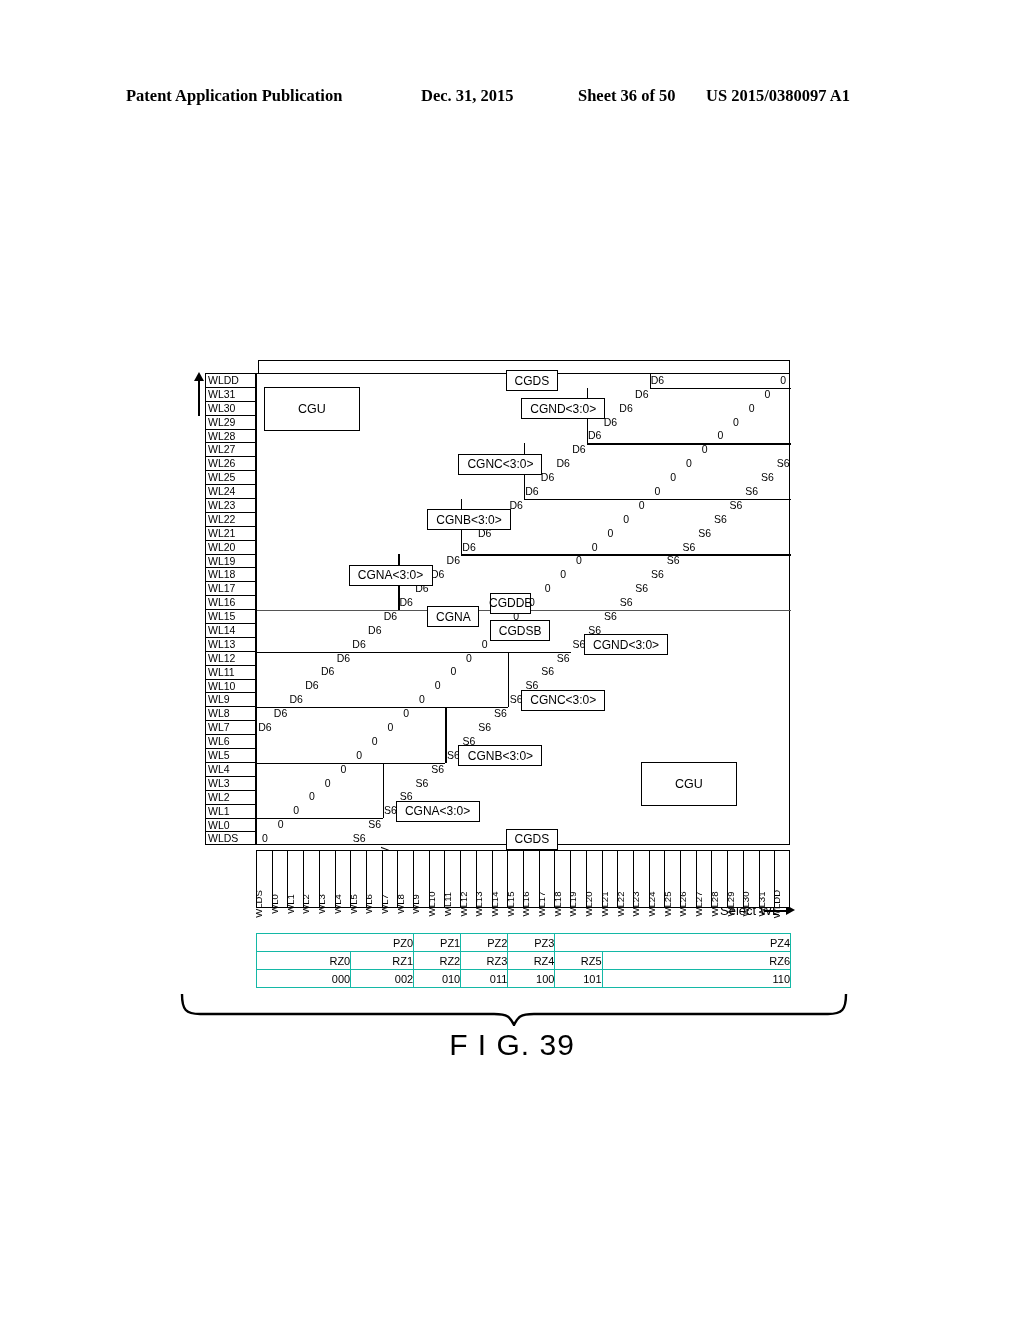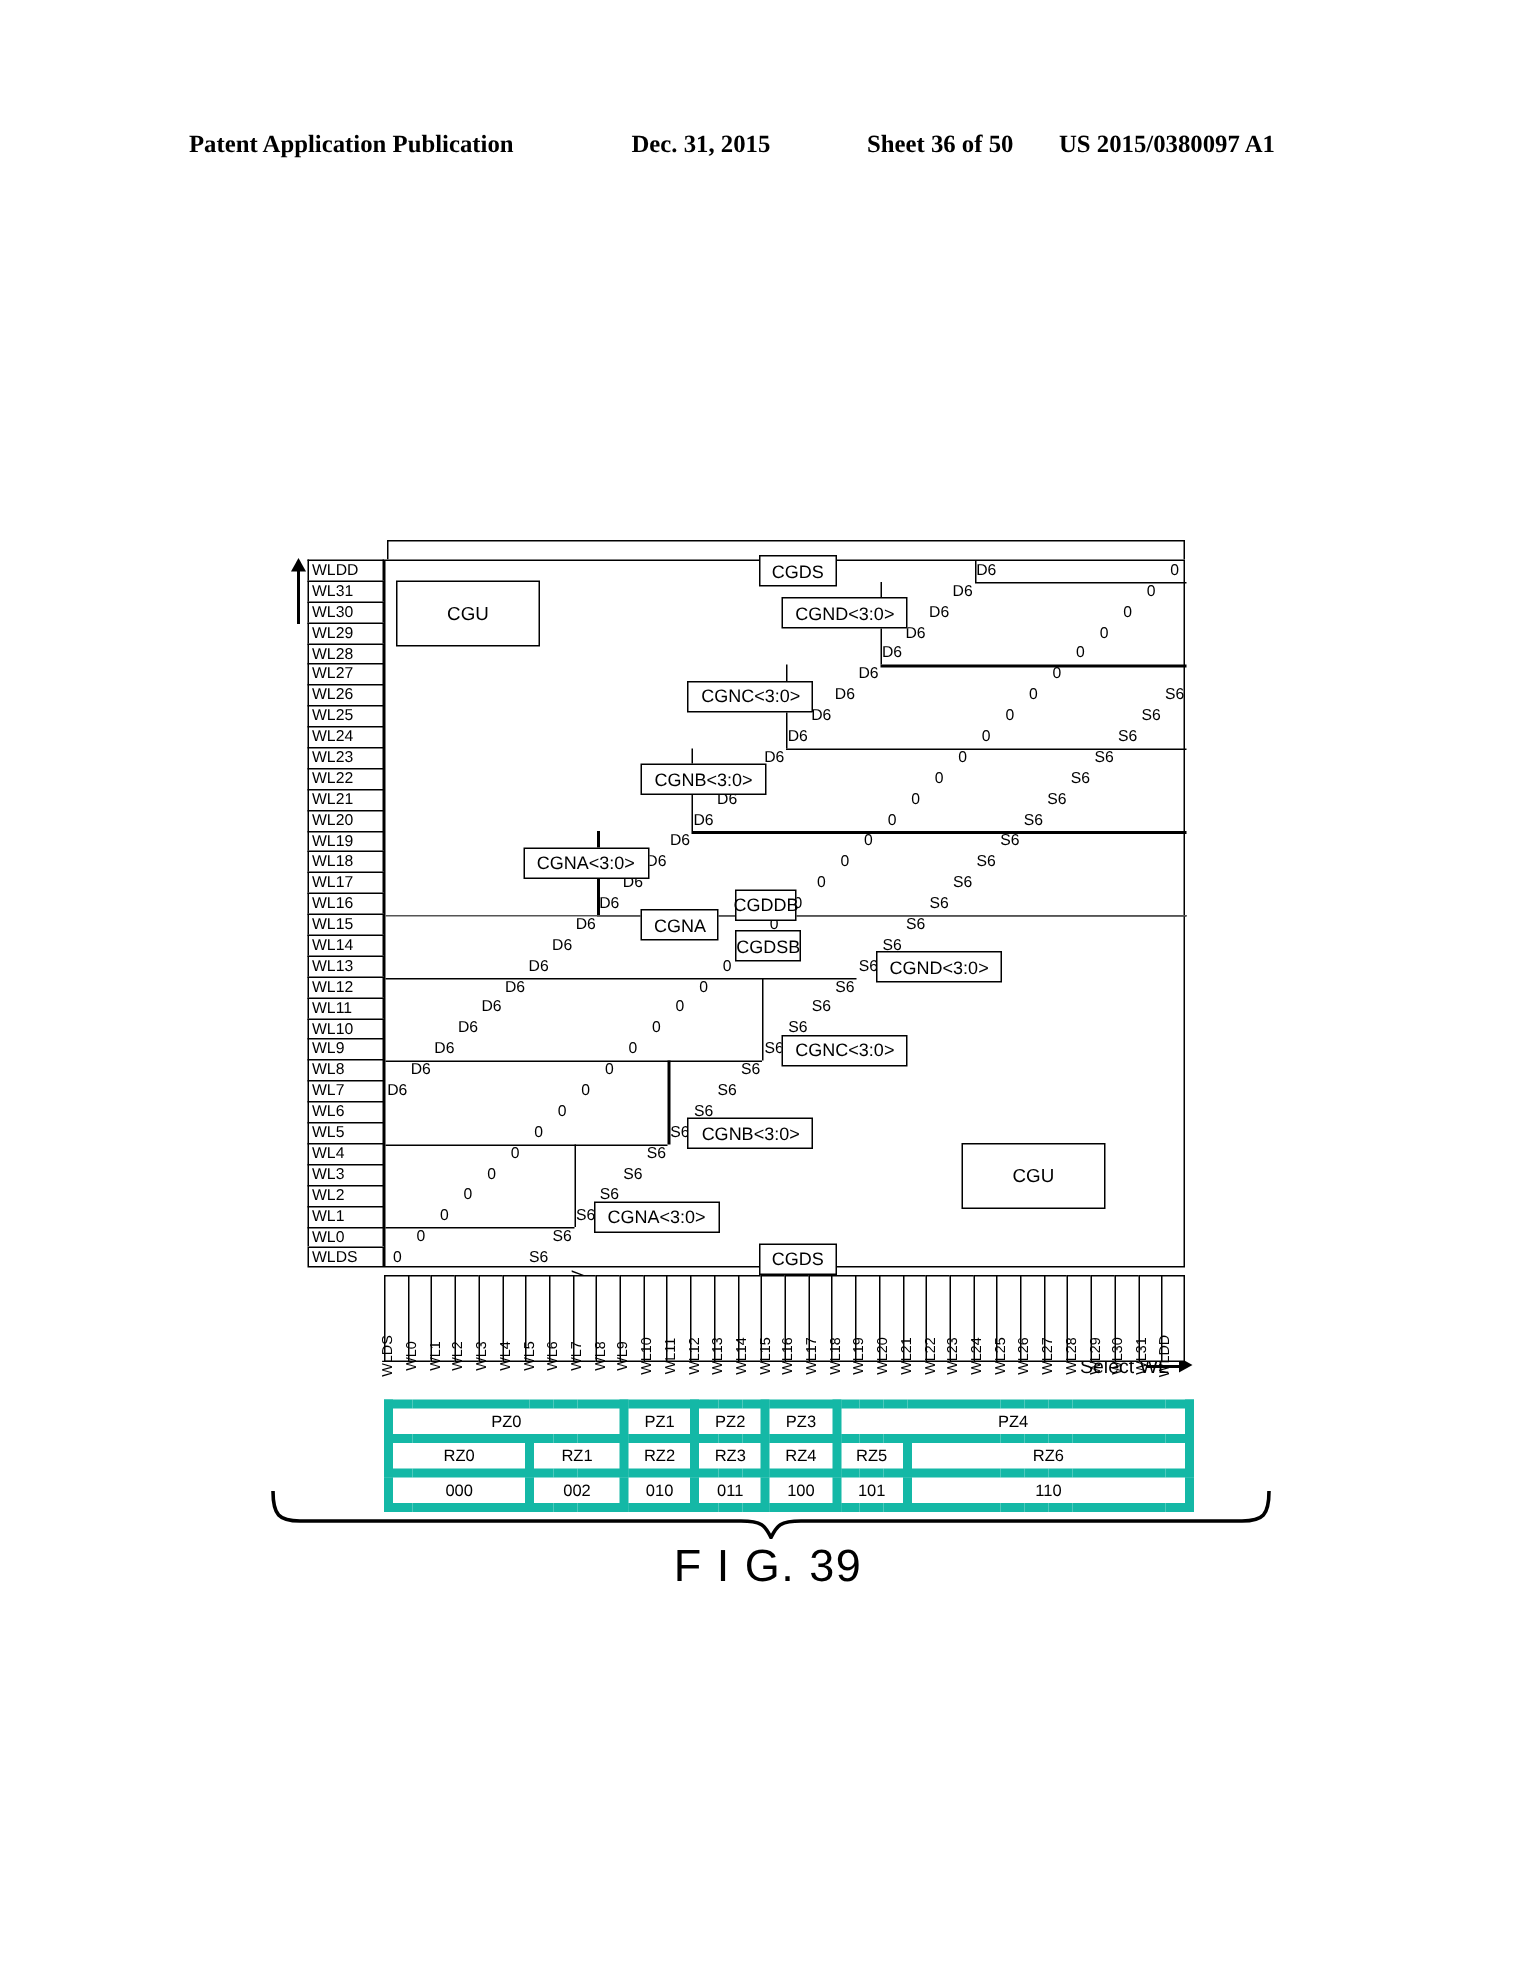--- a/index.html
+++ b/index.html
@@ -106,21 +106,21 @@
     position:absolute;box-sizing:border-box;
     border:1.8px solid #000;background:#fff;
     font-size:12.5px;display:flex;align-items:center;justify-content:center;
     z-index:6;
   }
 
   
   #ztable{position:absolute;left:256px;top:933px;width:534px;}
   #ztable table{border-collapse:collapse;width:534px;table-layout:fixed;}
   #ztable td{
-    border:6px solid #14b8a6;height:17px;font-size:11px;text-align:center;
+    border:1px solid #14b8a6;height:17px;font-size:11px;text-align:right;
     padding:0;background:#fff;margin-left:39px;
   }
   #ztable .rowhdr{
     position:absolute;right:536px;top:0;width:110px;
     text-align:right;font-size:11px;
   }
   #ztable .rowhdr div{height:19px;line-height:19px;white-space:nowrap;}
 
   
   #brace{position:absolute;left:178px;top:992px;width:672px;height:34px;}
@@ -306,21 +306,21 @@
         <div class="cell" style="left: 91.0882px; top: 459.059px; width: 22px;">S6</div>
       </div>
     <div id="boxes">
         <div class="nbox" style="width: 52px; height: 21px; left: 248.853px; top: -3.55882px;">CGDS</div>
         <div class="nbox" style="width: 84px; height: 21px; left: 264.265px; top: 24.2059px;">CGND&lt;3:0&gt;</div>
         <div class="nbox" style="width: 84px; height: 21px; left: 201.441px; top: 79.7353px;">CGNC&lt;3:0&gt;</div>
         <div class="nbox" style="width: 84px; height: 21px; left: 170.029px; top: 135.265px;">CGNB&lt;3:0&gt;</div>
         <div class="nbox" style="width: 84px; height: 21px; left: 91.5px; top: 190.794px;">CGNA&lt;3:0&gt;</div>
         <div class="nbox" style="width: 52px; height: 21px; left: 170.324px; top: 232.441px;">CGNA</div>
         <div class="nbox" style="width: 41px; height: 21px; left: 233.147px; top: 218.559px;">CGDDB</div>
-        <div class="nbox" style="width: 44px; height: 21px; left: 233.147px; top: 246.324px;">CGDSB</div>
+        <div class="nbox" style="width: 60px; height: 21px; left: 233.147px; top: 246.324px;">CGDSB</div>
         <div class="nbox" style="width: 84px; height: 21px; left: 327.088px; top: 260.206px;">CGND&lt;3:0&gt;</div>
         <div class="nbox" style="width: 84px; height: 21px; left: 264.265px; top: 315.735px;">CGNC&lt;3:0&gt;</div>
         <div class="nbox" style="width: 84px; height: 21px; left: 201.441px; top: 371.265px;">CGNB&lt;3:0&gt;</div>
         <div class="nbox" style="width: 84px; height: 21px; left: 138.618px; top: 426.794px;">CGNA&lt;3:0&gt;</div>
         <div class="nbox" style="width: 52px; height: 21px; left: 248.853px; top: 454.559px;">CGDS</div>
         <div class="cgubox" style="width: 96px; height: 44px; left: 6.97059px; top: 12.7059px;">CGU</div>
         <div class="cgubox" style="width: 96px; height: 44px; left: 383.912px; top: 387.529px;">CGU</div>
       </div>
   </div>
 

